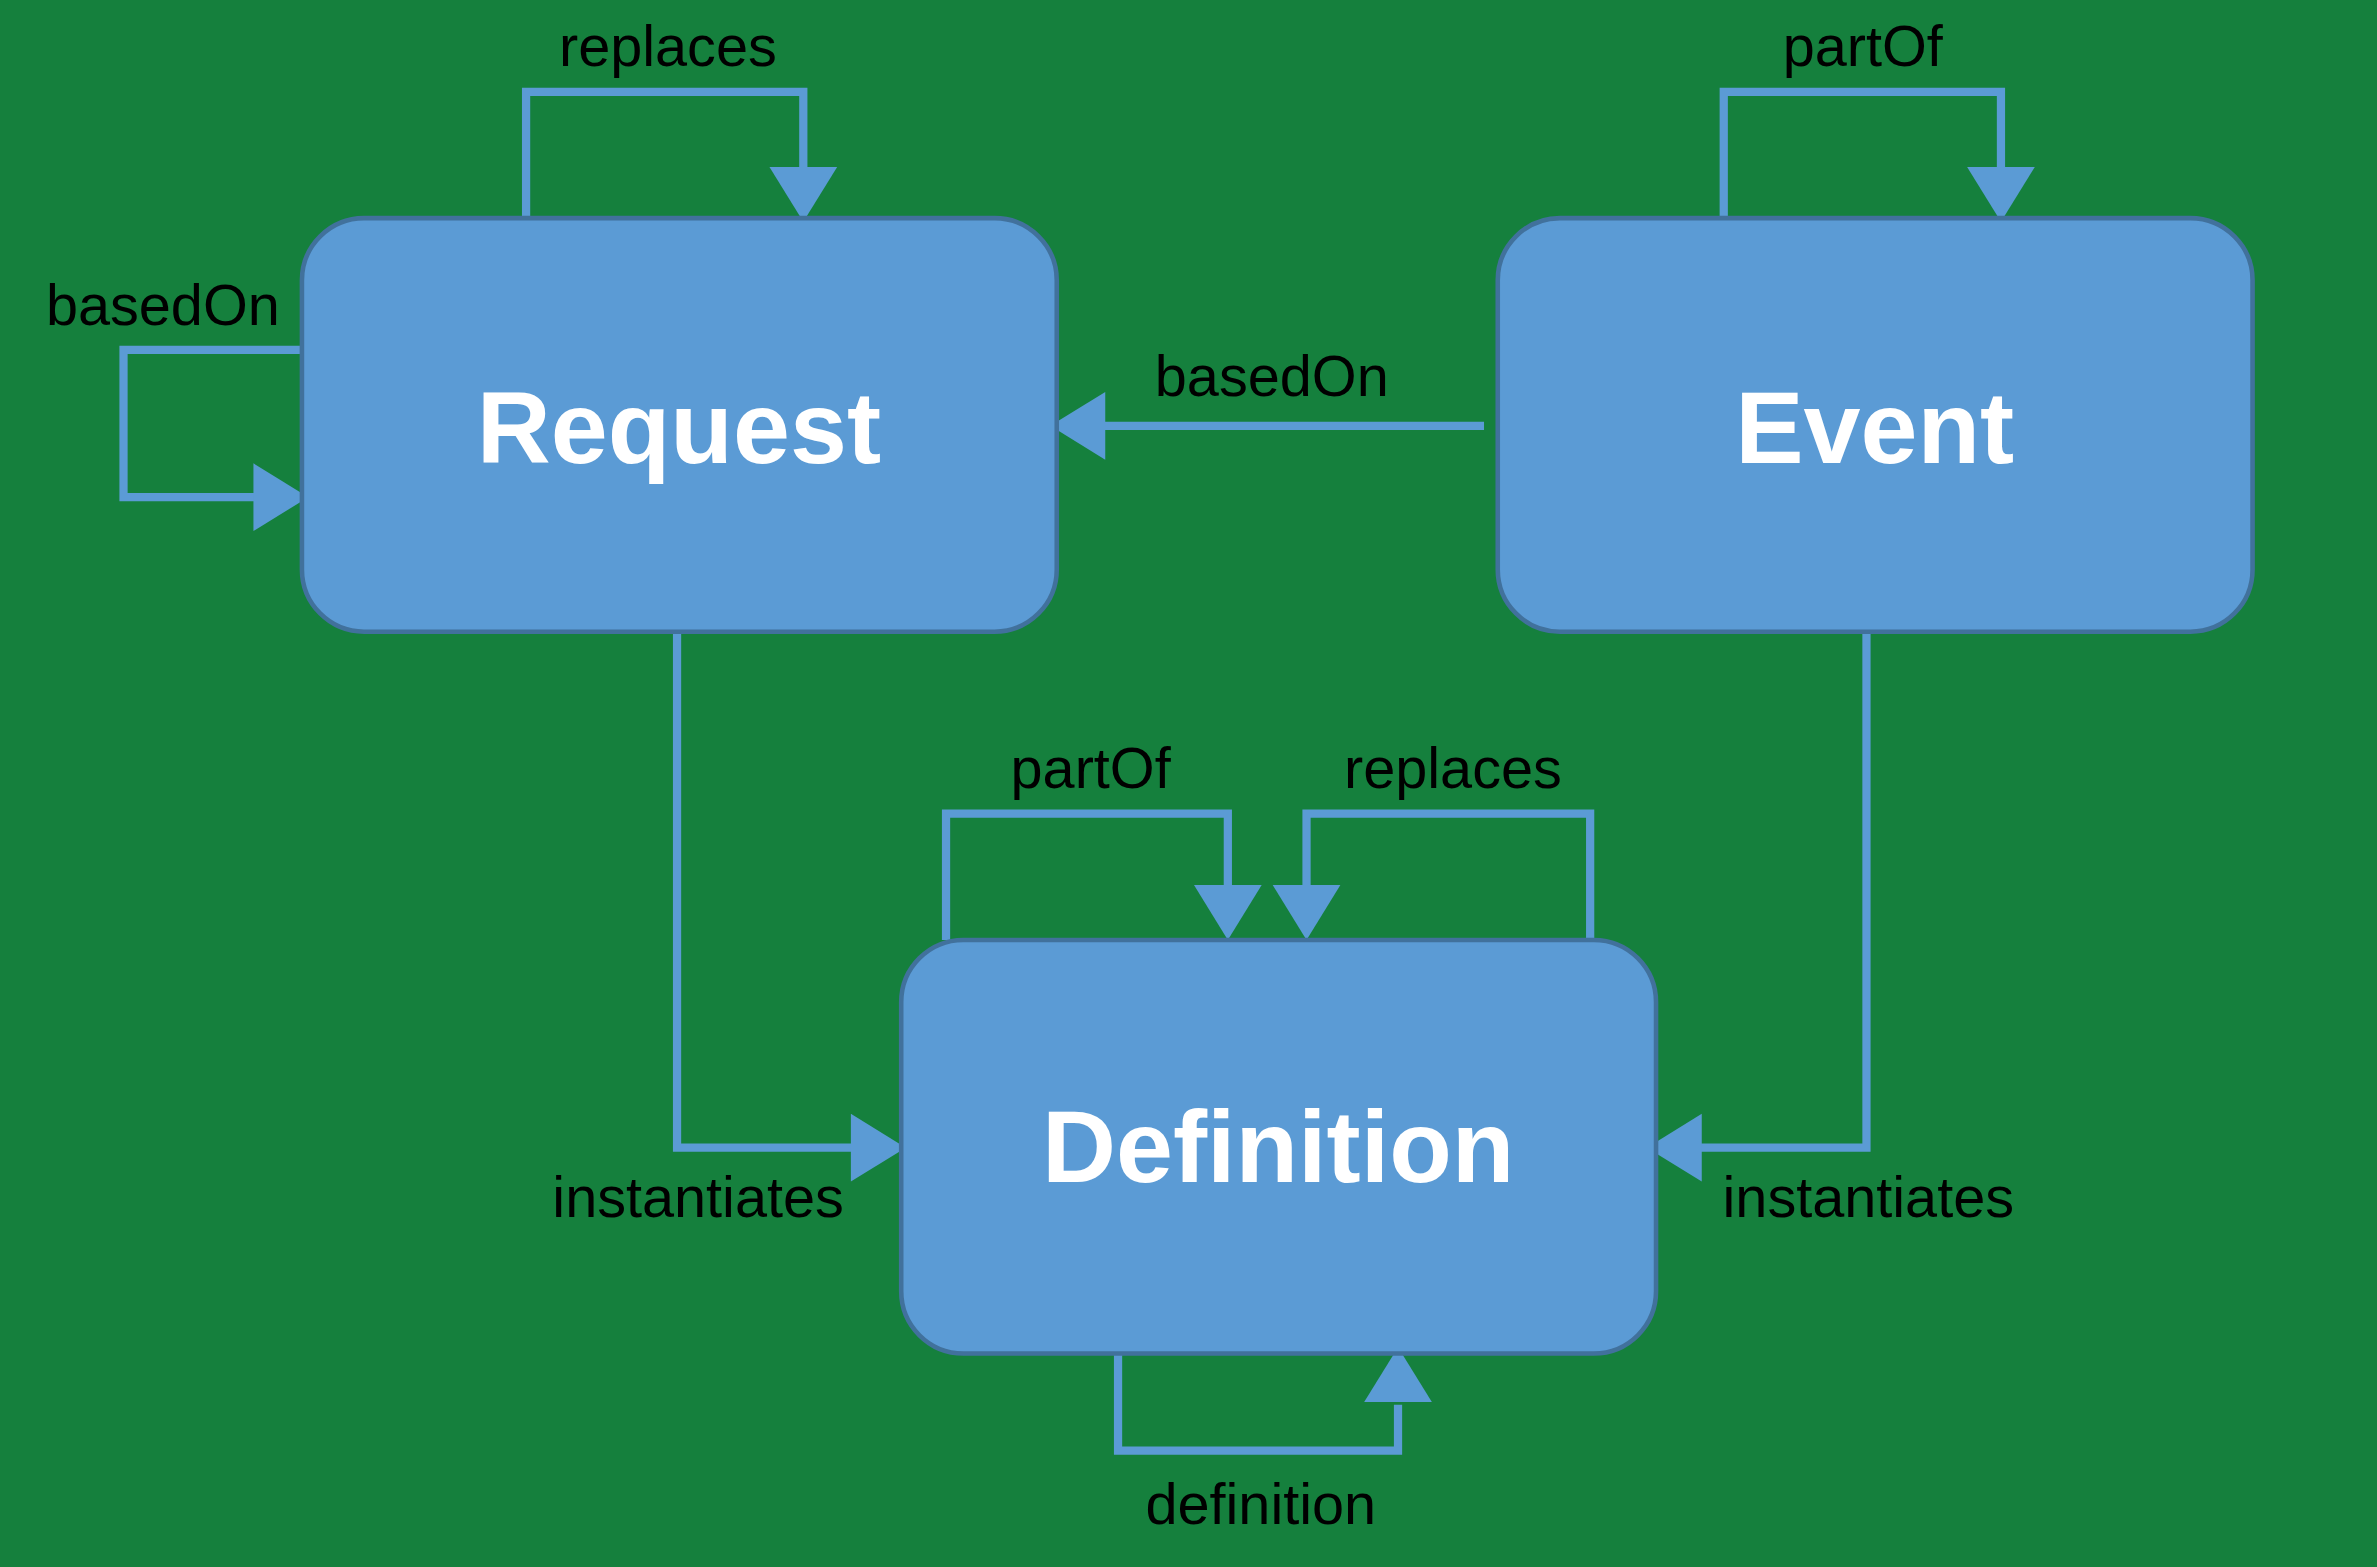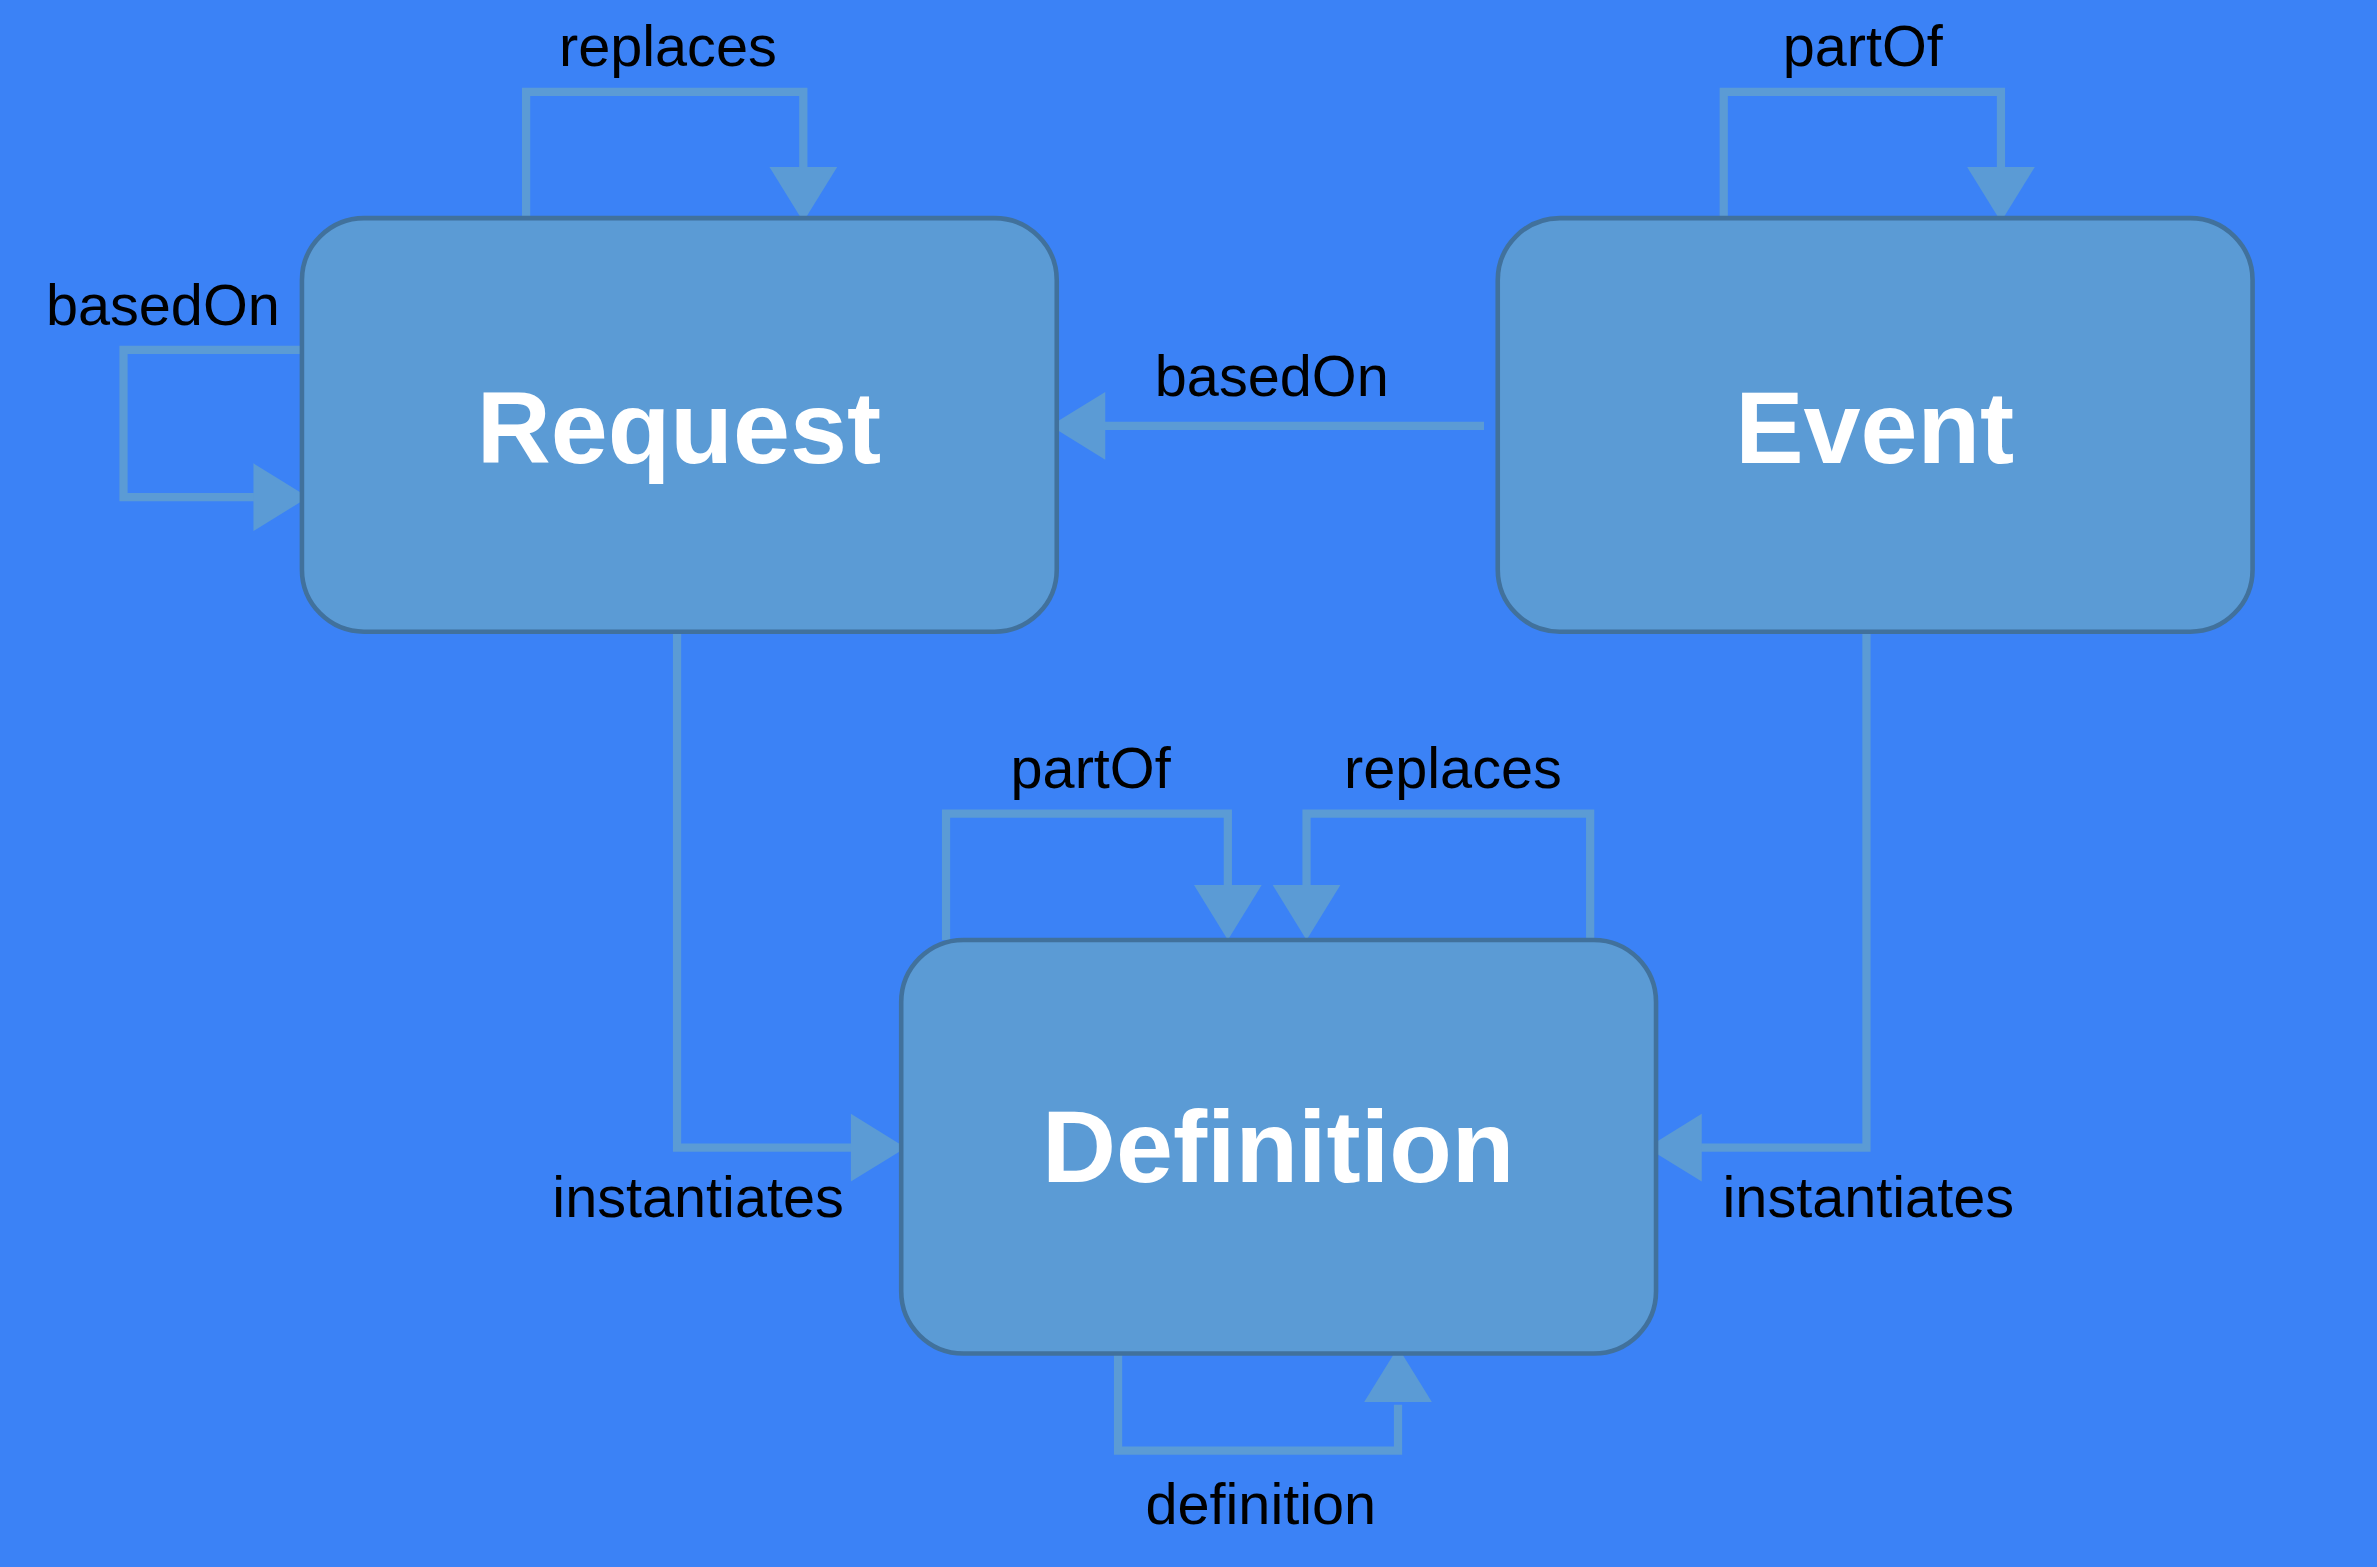--- a/index.html
+++ b/index.html
@@ -10,21 +10,21 @@
   body {
     width: 2377px;
     height: 1568px;
     font-family: "Liberation Sans", sans-serif;
     overflow: hidden;
   }
   #diagram-root {
     position: relative;
     width: 2377px;
     height: 1568px;
-    background: #3b82f6;
+    background: #15803d;
   }
   svg.canvas {
     position: absolute;
     top: 0;
     left: 0;
     width: 2377px;
     height: 1568px;
     display: block;
   }
   .node-rect {

